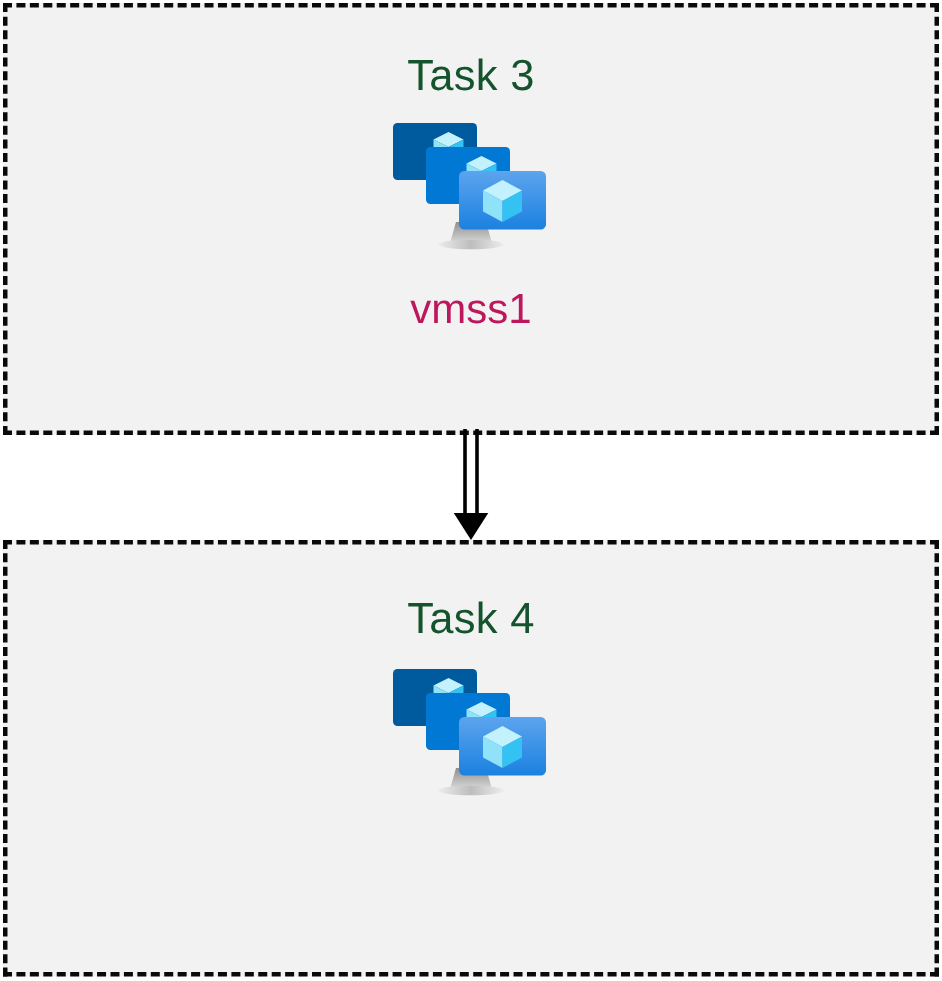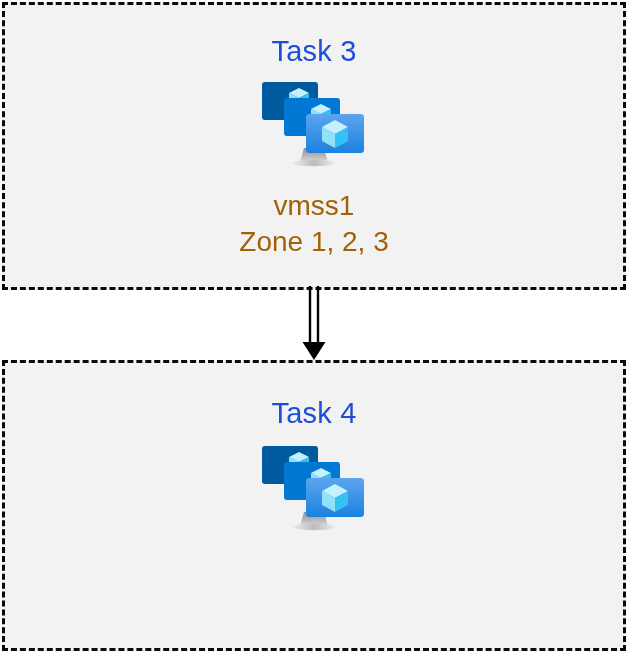--- a/index.html
+++ b/index.html
@@ -36,32 +36,32 @@
     height: 288px;
   }
   #box-task4 {
     left: 2px;
     top: 360px;
     width: 624px;
     height: 291px;
   }
 
   .task-title {
-    color: #1d4ed8;
+    color: #14532d;
     font-size: 29px;
     line-height: 34px;
     font-weight: 400;
     letter-spacing: 0.2px;
     white-space: nowrap;
   }
   #box-task3 .task-title { margin-top: 29px; }
   #box-task4 .task-title { margin-top: 33px; }
 
   .task-caption {
-    color: #a16207;
+    color: #be185d;
     font-size: 28px;
     line-height: 36px;
     font-weight: 400;
     text-align: center;
     white-space: nowrap;
   }
 
   .caption-block { text-align: center; }
 
   #box-task3 .caption-block { margin-top: 14px; }
@@ -135,21 +135,20 @@
         <g>
           <path d="M62 47 L75 40 L88 47 L75 54 Z" fill="#C3F1FD"></path>
           <path d="M62 47 L75 54 L75 68 L62 61 Z" fill="#8FE2F8"></path>
           <path d="M88 47 L75 54 L75 68 L88 61 Z" fill="#34C2F2"></path>
         </g>
       </svg>
     </div>
 
     <div class="caption-block">
       <div class="task-caption">vmss1</div>
-      <div class="task-caption">Zone 1, 2, 3</div>
     </div>
   </div>
 
   <svg id="connector" viewBox="0 0 42 76" aria-hidden="true">
     <line x1="12" y1="0" x2="12" y2="58" stroke="#000000" stroke-width="2.4"></line>
     <line x1="20" y1="0" x2="20" y2="58" stroke="#000000" stroke-width="2.4"></line>
     <polygon points="4.5,56 27.5,56 16,74" fill="#000000"></polygon>
   </svg>
 
   <div class="task-box" id="box-task4">

